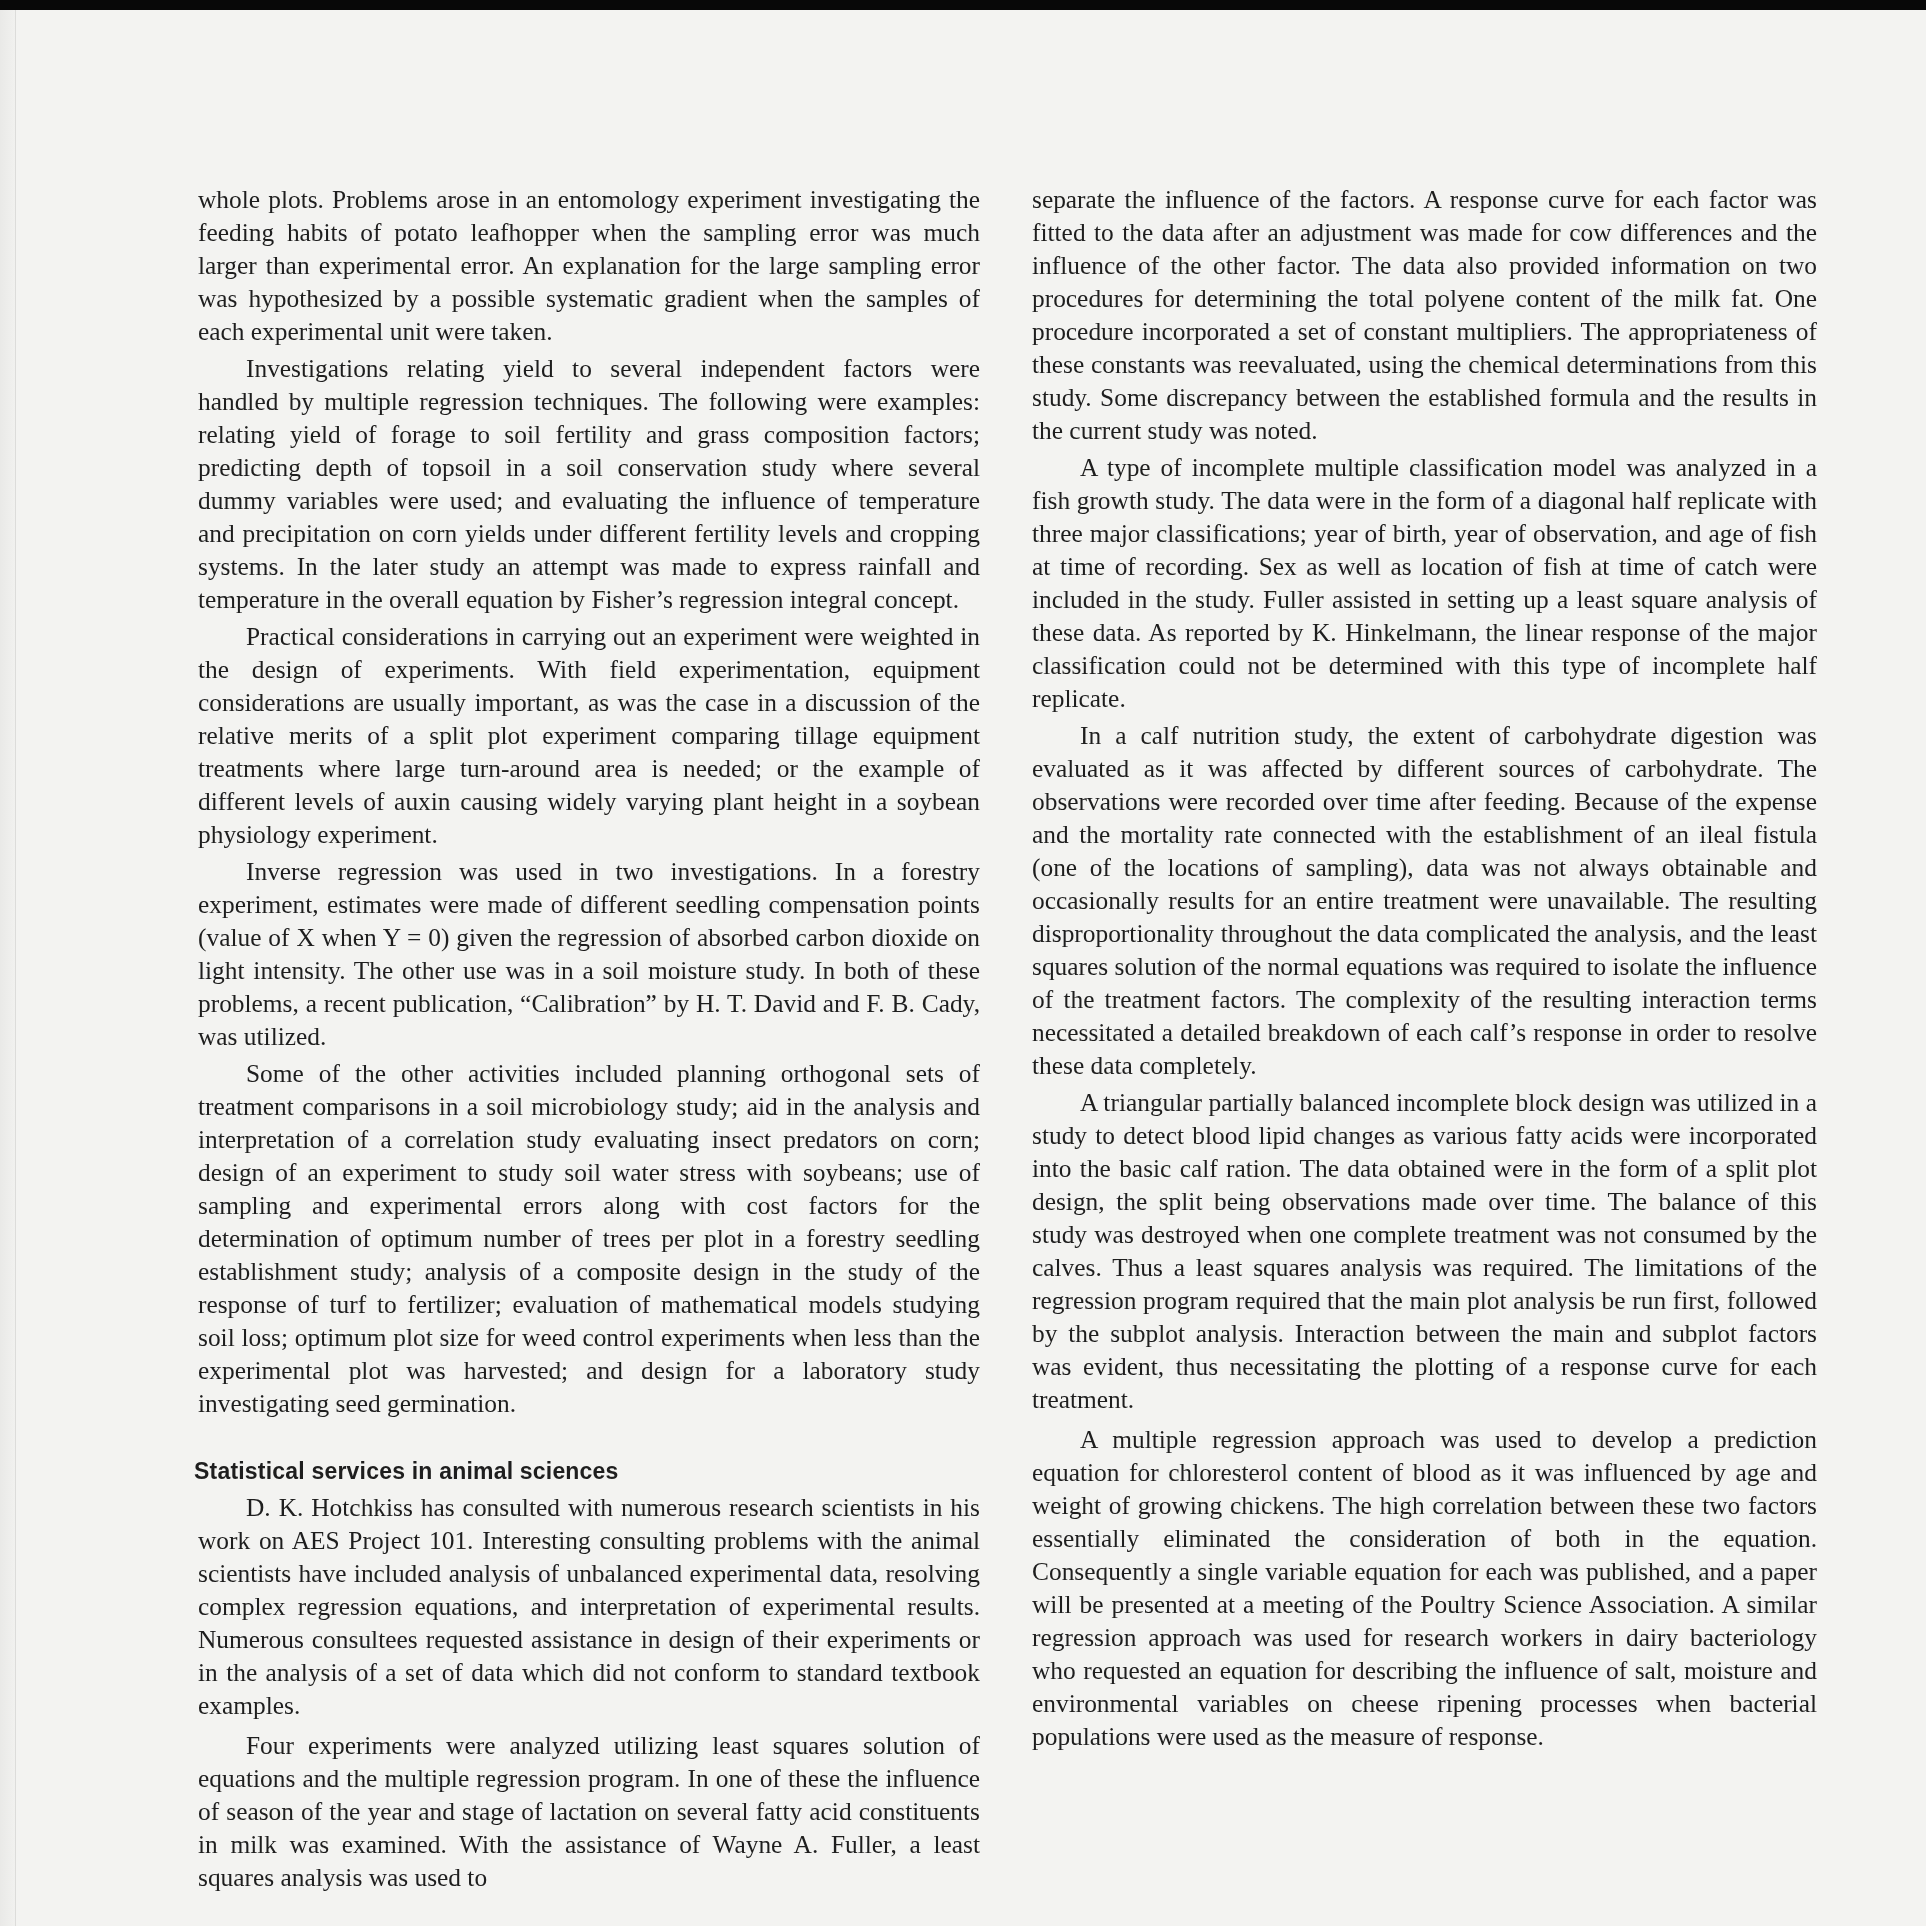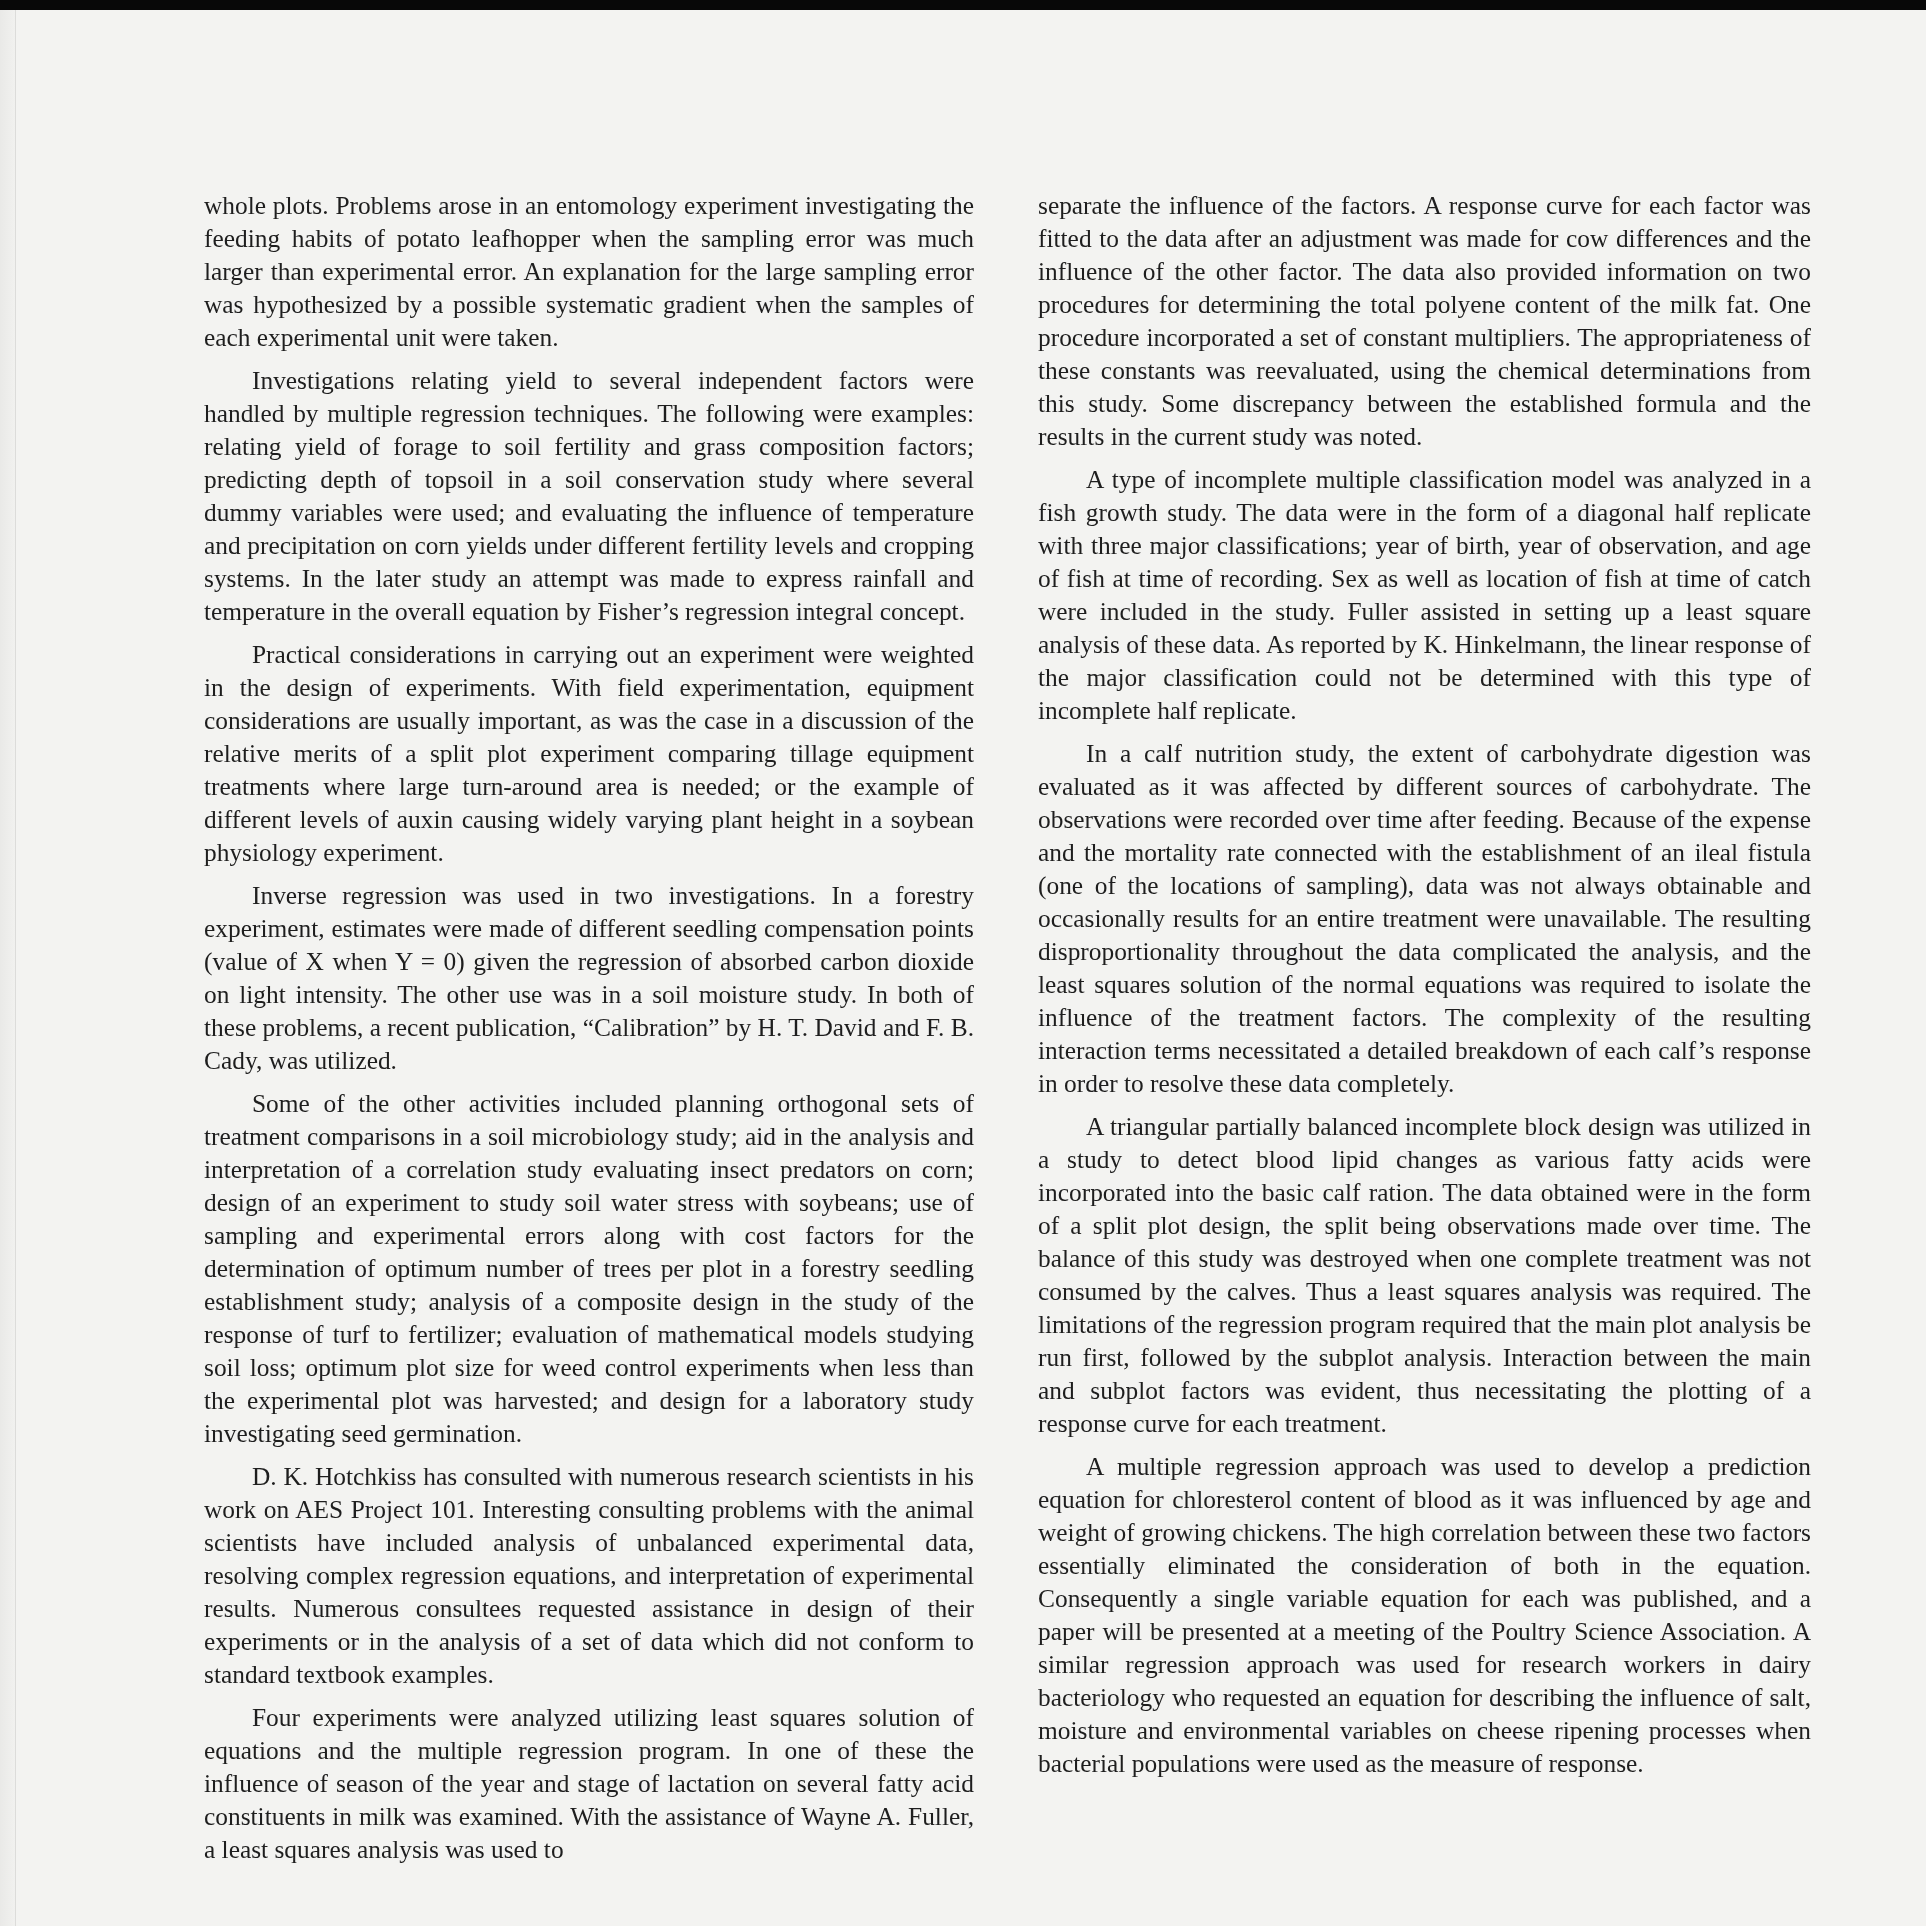--- a/index.html
+++ b/index.html
@@ -35,21 +35,21 @@
     top: 179px;
     width: 790px;
     font-size: 25.4px;
     line-height: 33px;
     text-align: justify;
     hyphens: manual;
   }
   .col-left { left: 194px; }
   .col-right { left: 1028px; width: 793px; }
   .column p {
-    margin: 10px;
+    margin: 4px;
     text-indent: 0;
   }
   .column p.indent {
     text-indent: 48px;
   }
   .section-heading {
     font-family: "Liberation Sans", "DejaVu Sans", sans-serif;
     font-weight: bold;
     font-size: 23px;
     line-height: 32px;
@@ -63,20 +63,21 @@
 
 <div class="top-strip"></div>
 <div class="left-edge"></div>
 
 <div class="column col-left">
   <p>whole plots. Problems arose in an entomology experiment investigating the feeding habits of potato leafhopper when the sampling error was much larger than experimental error. An explanation for the large sampling error was hypothesized by a possible systematic gradient when the samples of each experimental unit were taken.</p>
   <p class="indent">Investigations relating yield to several independent factors were handled by multiple regression techniques. The following were examples: relating yield of forage to soil fertility and grass composition factors; predicting depth of topsoil in a soil conservation study where several dummy variables were used; and evaluating the influence of temperature and precipitation on corn yields under different fertility levels and cropping systems. In the later study an attempt was made to express rainfall and temperature in the overall equation by Fisher’s regression integral concept.</p>
   <p class="indent">Practical considerations in carrying out an experiment were weighted in the design of experiments. With field experimentation, equipment considerations are usually important, as was the case in a discussion of the relative merits of a split plot experiment comparing tillage equipment treatments where large turn-around area is needed; or the example of different levels of auxin causing widely varying plant height in a soybean physiology experiment.</p>
   <p class="indent">Inverse regression was used in two investigations. In a forestry experiment, estimates were made of different seedling compensation points (value of X when Y = 0) given the regression of absorbed carbon dioxide on light intensity. The other use was in a soil moisture study. In both of these problems, a recent publication, “Calibration” by H. T. David and F. B. Cady, was utilized.</p>
   <p class="indent">Some of the other activities included planning orthogonal sets of treatment comparisons in a soil microbiology study; aid in the analysis and interpretation of a correlation study evaluating insect predators on corn; design of an experiment to study soil water stress with soybeans; use of sampling and experimental errors along with cost factors for the determination of optimum number of trees per plot in a forestry seedling establishment study; analysis of a composite design in the study of the response of turf to fertilizer; evaluation of mathematical models studying soil loss; optimum plot size for weed control experiments when less than the experimental plot was harvested; and design for a laboratory study investigating seed germination.</p>
+  <h2 class="section-heading">Statistical services in animal sciences</h2>
   <p class="indent">D. K. Hotchkiss has consulted with numerous research scientists in his work on AES Project 101. Interesting consulting problems with the animal scientists have included analysis of unbalanced experimental data, resolving complex regression equations, and interpretation of experimental results. Numerous consultees requested assistance in design of their experiments or in the analysis of a set of data which did not conform to standard textbook examples.</p>
   <p class="indent" style="margin-top:7px">Four experiments were analyzed utilizing least squares solution of equations and the multiple regression program. In one of these the influence of season of the year and stage of lactation on several fatty acid constituents in milk was examined. With the assistance of Wayne A. Fuller, a least squares analysis was used to</p>
 </div>
 
 <div class="column col-right">
   <p>separate the influence of the factors. A response curve for each factor was fitted to the data after an adjustment was made for cow differences and the influence of the other factor. The data also provided information on two procedures for determining the total polyene content of the milk fat. One procedure incorporated a set of constant multipliers. The appropriateness of these constants was reevaluated, using the chemical determinations from this study. Some discrepancy between the established formula and the results in the current study was noted.</p>
   <p class="indent">A type of incomplete multiple classification model was analyzed in a fish growth study. The data were in the form of a diagonal half replicate with three major classifications; year of birth, year of observation, and age of fish at time of recording. Sex as well as location of fish at time of catch were included in the study. Fuller assisted in setting up a least square analysis of these data. As reported by K. Hinkelmann, the linear response of the major classification could not be determined with this type of incomplete half replicate.</p>
   <p class="indent">In a calf nutrition study, the extent of carbohydrate digestion was evaluated as it was affected by different sources of carbohydrate. The observations were recorded over time after feeding. Because of the expense and the mortality rate connected with the establishment of an ileal fistula (one of the locations of sampling), data was not always obtainable and occasionally results for an entire treatment were unavailable. The resulting disproportionality throughout the data complicated the analysis, and the least squares solution of the normal equations was required to isolate the influence of the treatment factors. The complexity of the resulting interaction terms necessitated a detailed breakdown of each calf’s response in order to resolve these data completely.</p>
   <p class="indent">A triangular partially balanced incomplete block design was utilized in a study to detect blood lipid changes as various fatty acids were incorporated into the basic calf ration. The data obtained were in the form of a split plot design, the split being observations made over time. The balance of this study was destroyed when one complete treatment was not consumed by the calves. Thus a least squares analysis was required. The limitations of the regression program required that the main plot analysis be run first, followed by the subplot analysis. Interaction between the main and subplot factors was evident, thus necessitating the plotting of a response curve for each treatment.</p>
   <p class="indent" style="margin-top:7px">A multiple regression approach was used to develop a prediction equation for chloresterol content of blood as it was influenced by age and weight of growing chickens. The high correlation between these two factors essentially eliminated the consideration of both in the equation. Consequently a single variable equation for each was published, and a paper will be presented at a meeting of the Poultry Science Association. A similar regression approach was used for research workers in dairy bacteriology who requested an equation for describing the influence of salt, moisture and environmental variables on cheese ripening processes when bacterial populations were used as the measure of response.</p>

